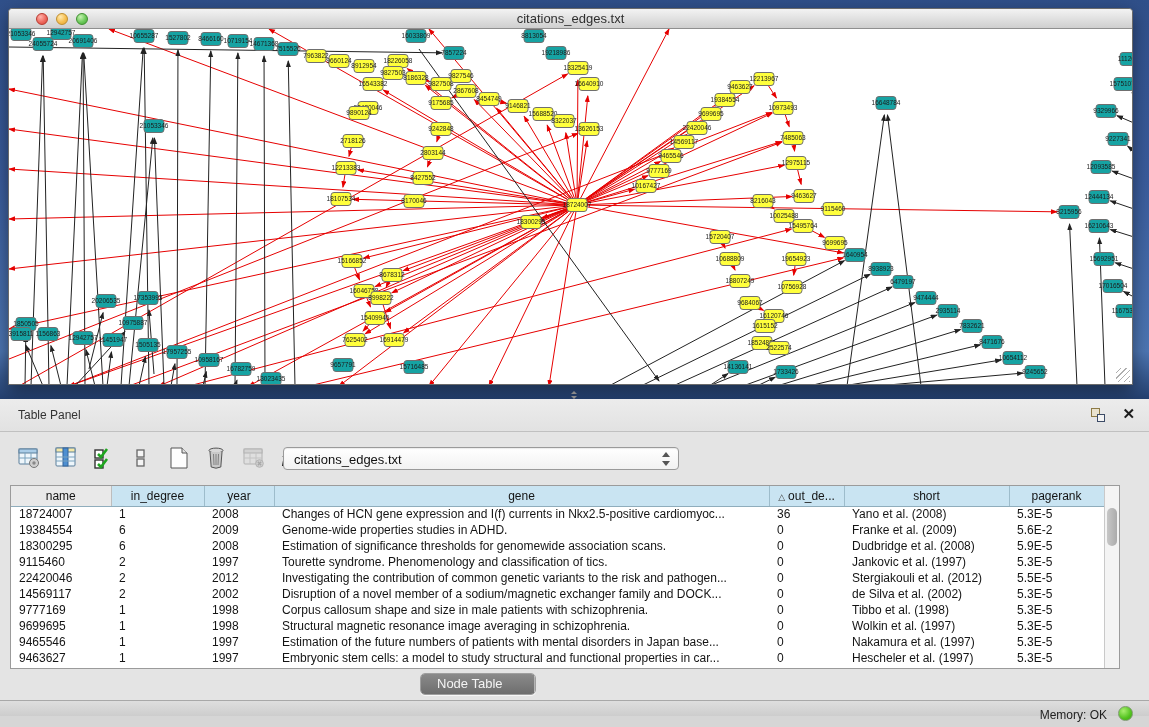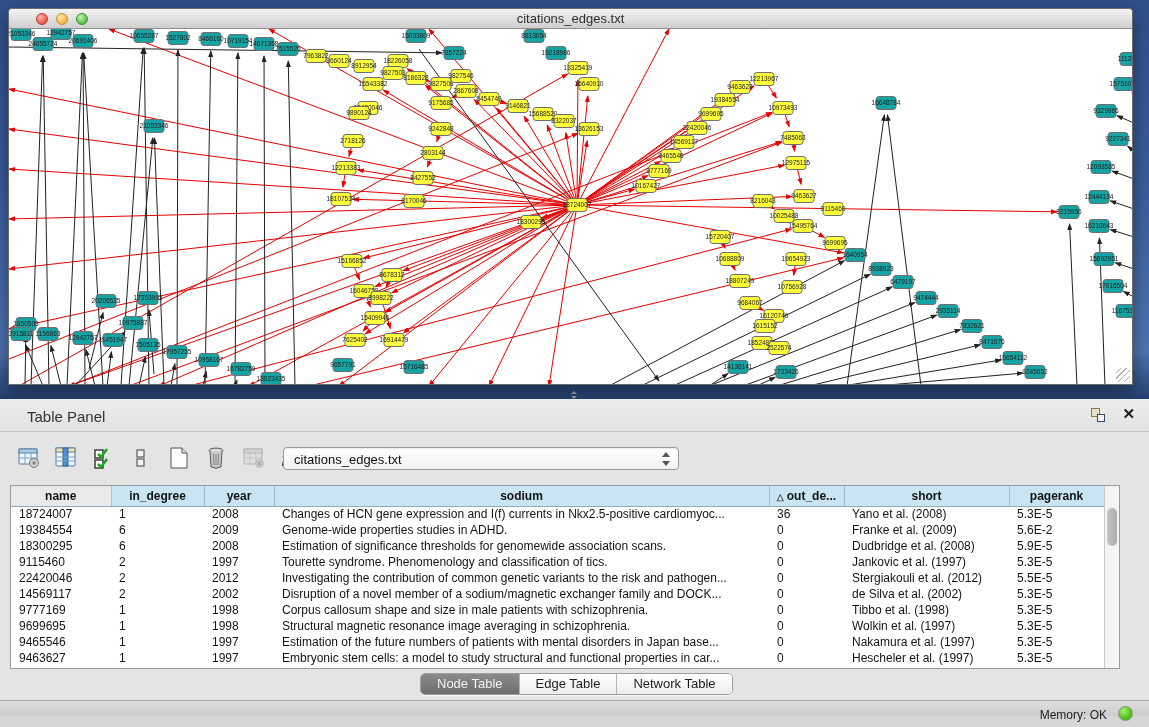--- a/index.html
+++ b/index.html
@@ -21,21 +21,21 @@
   .canvas svg { position:absolute; left:0; top:0; }
   .grip { position:absolute; right:2px; bottom:2px; width:14px; height:14px;
     background:repeating-linear-gradient(135deg,transparent 0 3px,#9a9a9a 3px 4px); opacity:.8; }
   .split-grip { position:absolute; left:569px; top:391px; width:10px; height:8px; }
   .split-grip:before { content:""; position:absolute; left:2px; top:0; border-left:3px solid transparent; border-right:3px solid transparent; border-bottom:3px solid #8a8a8a; }
   .split-grip:after  { content:""; position:absolute; left:2px; bottom:0; border-left:3px solid transparent; border-right:3px solid transparent; border-top:3px solid #8a8a8a; }
 
   
   .panel-header { position:absolute; left:0; top:399px; width:1149px; height:33px;
     background:linear-gradient(180deg,#ececec,#e2e2e2); border-bottom:1px solid #c0c0c0; }
-  .panel-header .ptitle { position:absolute; left:27px; top:9px; font-size:15px; color:#333;text-align:right; }
+  .panel-header .ptitle { position:absolute; left:18px; top:9px; font-size:12px; color:#333;text-align:right; }
   .float-btn { position:absolute; right:44px; top:9px; width:14px; height:14px; }
   .float-btn .sq1 { position:absolute; left:0; top:0; width:9px; height:9px; border:1px solid #8d7a45; background:#e9e2cd; }
   .float-btn .sq2 { position:absolute; right:0; bottom:0; width:8px; height:8px; border:1px solid #3c4b66; background:#f4f4f4; }
   .close-btn { position:absolute; right:14px; top:5px; font-size:15px; font-weight:bold; color:#1b1b1b; line-height:20px; }
 
   .panel-body { position:absolute; left:0; top:432px; width:1149px; height:268px; background:#e4e4e4; }
 
   
   .toolbar { position:absolute; left:14px; top:12px; height:32px; }
   .tool { display:inline-block; vertical-align:middle; width:30px; height:28px; text-align:center; position:relative; margin-right:3px; }
@@ -44,32 +44,32 @@
   .combo { position:absolute; left:269px; top:3px; width:396px; height:23px; background:linear-gradient(180deg,#ffffff,#f2f2f2);
     border:1px solid #9a9a9a; border-radius:4px; box-shadow:inset 0 1px 1px rgba(0,0,0,.08); }
   .combo .val { position:absolute; left:10px; top:4px; font-size:13px; color:#111; }
   .combo .spin { position:absolute; right:8px; top:3px; width:9px; height:16px; }
   .combo .spin:before { content:""; position:absolute; left:1px; top:1px; border-left:4px solid transparent; border-right:4px solid transparent; border-bottom:5px solid #555; }
   .combo .spin:after  { content:""; position:absolute; left:1px; bottom:1px; border-left:4px solid transparent; border-right:4px solid transparent; border-top:5px solid #555; }
 
   
   .tablewrap { position:absolute; left:10px; top:53px; width:1110px; height:184px; background:#fff; border:1px solid #9b9b9b; }
   table.grid { border-collapse:collapse; table-layout:fixed; width:1093px; font-size:12px; color:#141414; }
-  table.grid th { height:20px; font-weight:bold; text-align:center; background:#c9e4f2;
+  table.grid th { height:20px; font-weight:normal; text-align:center; background:#c9e4f2;
     border-right:1px solid #9dbccb; border-bottom:1px solid #8fae br; border-bottom:1px solid #8fadbc; overflow:hidden; white-space:nowrap; }
   table.grid th.gray { background:#e9e9e9; border-right:1px solid #bdbdbd; }
   table.grid td { height:16px; padding:0 4px 0 8px; overflow:hidden; white-space:nowrap; text-overflow:clip; }
   td.c-short { padding-left:18px; }
   .sortmark { font-size:9px; color:#444; margin-right:3px; }
   .vscroll { position:absolute; right:0; top:0; width:15px; height:182px; background:#f4f4f4; border-left:1px solid #c9c9c9; }
   .vthumb { position:absolute; left:2px; top:22px; width:10px; height:38px; background:linear-gradient(90deg,#c7c7c7,#ababab); border-radius:6px; }
 
   
   .tabs { position:absolute; left:420px; top:241px; height:22px; display:flex;
-    border:1px solid #9f9f9f; border-radius:5px; overflow:hidden; background:#fbfbfb; box-shadow:0 1px 0 rgba(255,255,255,.7); }
+    border:1px solid #9f9f9f; border-radius:5px; overflow:hidden; background:#fbfbfb; box-shadow:0 1px 0 rgba(255,255,255,.7);flex-direction:column; }
   .tab { padding:0 16px; font-size:13px; line-height:20px; color:#1d1d1d; background:linear-gradient(180deg,#ffffff,#ececec); border-right:1px solid #b5b5b5; }
   .tab:last-child { border-right:none; }
   .tab.sel { background:linear-gradient(180deg,#8a8a8a,#6e6e6e); color:#f4f4f4; }
 
   
   .statusbar { position:absolute; left:0; top:700px; width:1149px; height:16px;
     background:linear-gradient(180deg,#dedede,#cdcdcd); border-top:1px solid #a8a8a8; }
   .mem { position:absolute; right:42px; top:7px; font-size:12px; color:#222; }
   .memdot { position:absolute; right:16px; top:5px; width:15px; height:15px; border-radius:50%;
     background:radial-gradient(circle at 35% 30%,#a8ef6f,#52c21e 60%,#3da013); border:1px solid #7d9a6f; }
@@ -797,21 +797,21 @@
           <col style="width:495px">
         <col style="width:75px">
           <col style="width:165px">
           <col style="width:95px">
       </colgroup>
       <thead>
           <tr id="header-row">
             <th class="gray">name</th>
             <th>in_degree</th>
             <th>year</th>
-            <th>sodium</th>
+            <th>gene</th>
             <th><span class="sortmark">△</span>out_de...</th>
             <th>short</th>
             <th>pagerank</th>
           </tr>
         </thead>
       <tbody id="table-body">
           <tr>
             <td>18724007</td>
             <td>1</td>
             <td>2008</td>

